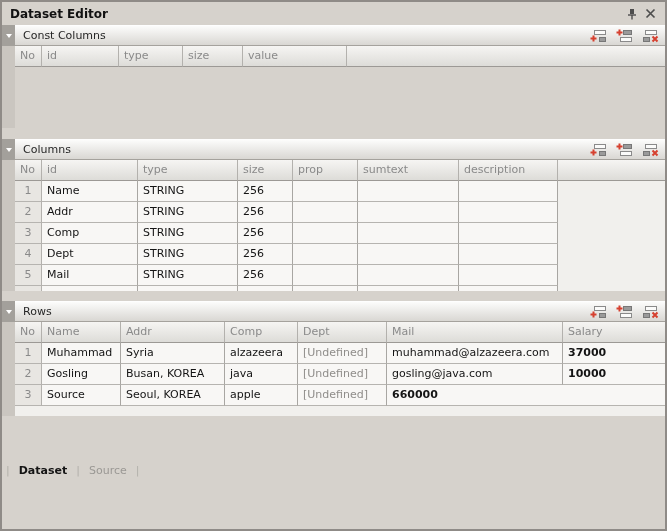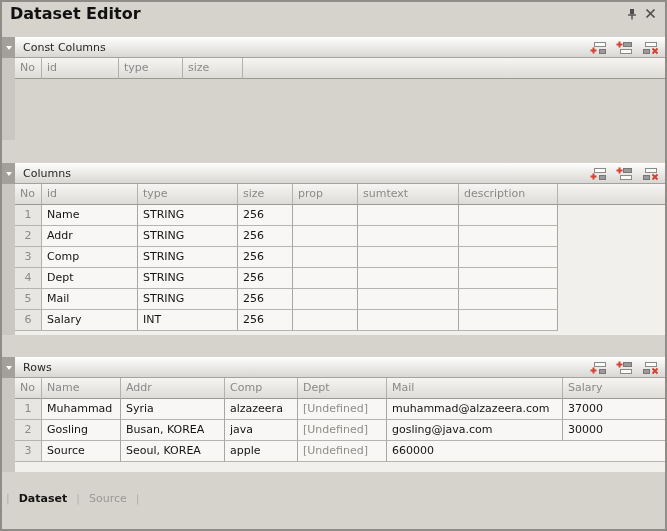--- a/index.html
+++ b/index.html
@@ -21,25 +21,25 @@
   }
 
   
   .titlebar {
     height: 23px;
     display: flex;
     align-items: center;
     padding: 0 6px 0 8px;
     flex: 0 0 auto;
   }
-  .titlebar .title { font-weight: bold; font-size: 16px; color: #111; flex: 1 1 auto; }
+  .titlebar .title { font-weight: bold; font-size: 12px; color: #111; flex: 1 1 auto; }
   .winbtn { width: 18px; height: 16px; display: flex; align-items: center; justify-content: center; cursor: default; }
 
   
-  .section { display: flex; flex: 0 0 auto; position: relative; margin-top: 12px; }
+  .section { display: flex; flex: 0 0 auto; position: relative; }
   .gutter { width: 13px; flex: 0 0 13px; background: #cac6c0; position: relative; }
   .collapse-block {
     position: absolute; top: 0; left: 0;
     width: 13px; height: 21px; background: #a3a09b;
     display: flex; align-items: center; justify-content: center;
   }
   .tri {
     width: 0; height: 0;
     border-left: 3px solid transparent;
     border-right: 3px solid transparent;
@@ -83,21 +83,21 @@
     padding-left: 5px;
     color: #141414;
   }
   .td-no {
     background: #e8e6e2;
     border-right: 1px solid #b3b1ad;
     color: #8a8a8a;
     text-align: center;
   }
   .td.dim { color: #8f8d8a; }
-  .td.last { border-right: none; }
+  .td.last { border-right: none; font-weight: bold; }
   .empty-msg { text-align: center; padding-top: 6px; color: #111; }
 
   .gap { flex: 0 0 auto; }
 
   
   .footer {
     flex: 1 1 auto;
     display: flex; align-items: center;
     padding: 2px 4px 6px 4px;
     gap: 9px;
@@ -160,28 +160,29 @@
               <path d="M10.5 7.5 l5 5 M15.5 7.5 l-5 5" stroke="#d6402f" stroke-width="2"></path>
             </svg>
           </span>
         </span>
       </div>
       <div class="thead">
         <div class="th" style="width:27px">No</div>
         <div class="th" style="width:77px">id</div>
         <div class="th" style="width:64px">type</div>
         <div class="th" style="width:60px">size</div>
+        <div class="th" style="width:104px">value</div>
         <div class="th filler"></div>
       </div>
     </div>
   </div>
 
   <div class="gap" style="height:11px"></div>
 
-  <div class="section" style="height:172px">
+  <div class="section" style="height:152px">
     <div class="gutter">
       <div class="collapse-block">
           <span class="tri"></span>
         </div>
     </div>
     <div class="sec-main">
       <div class="sec-header">
         <span class="sec-title">Columns</span>
         <span class="sec-tools">
           <span class="toolbtn">
@@ -330,21 +331,21 @@
           <div class="td" style="width:176px">muhammad@alzazeera.com</div>
           <div class="td last" style="flex:1 1 auto">37000</div>
         </div>
         <div class="tr">
           <div class="td-no" style="width:27px">2</div>
           <div class="td" style="width:79px">Gosling</div>
           <div class="td" style="width:104px">Busan, KOREA</div>
           <div class="td" style="width:73px">java</div>
           <div class="td dim" style="width:89px">[Undefined]</div>
           <div class="td" style="width:176px">gosling@java.com</div>
-          <div class="td last" style="flex:1 1 auto">30000</div>
+          <div class="td last" style="flex:1 1 auto">10000</div>
         </div>
         <div class="tr">
           <div class="td-no" style="width:27px">3</div>
           <div class="td" style="width:79px">Source</div>
           <div class="td" style="width:104px">Seoul, KOREA</div>
           <div class="td" style="width:73px">apple</div>
           <div class="td dim" style="width:89px">[Undefined]</div>
           <div class="td last" style="flex:1 1 auto">660000</div>
         </div>
       </div>

